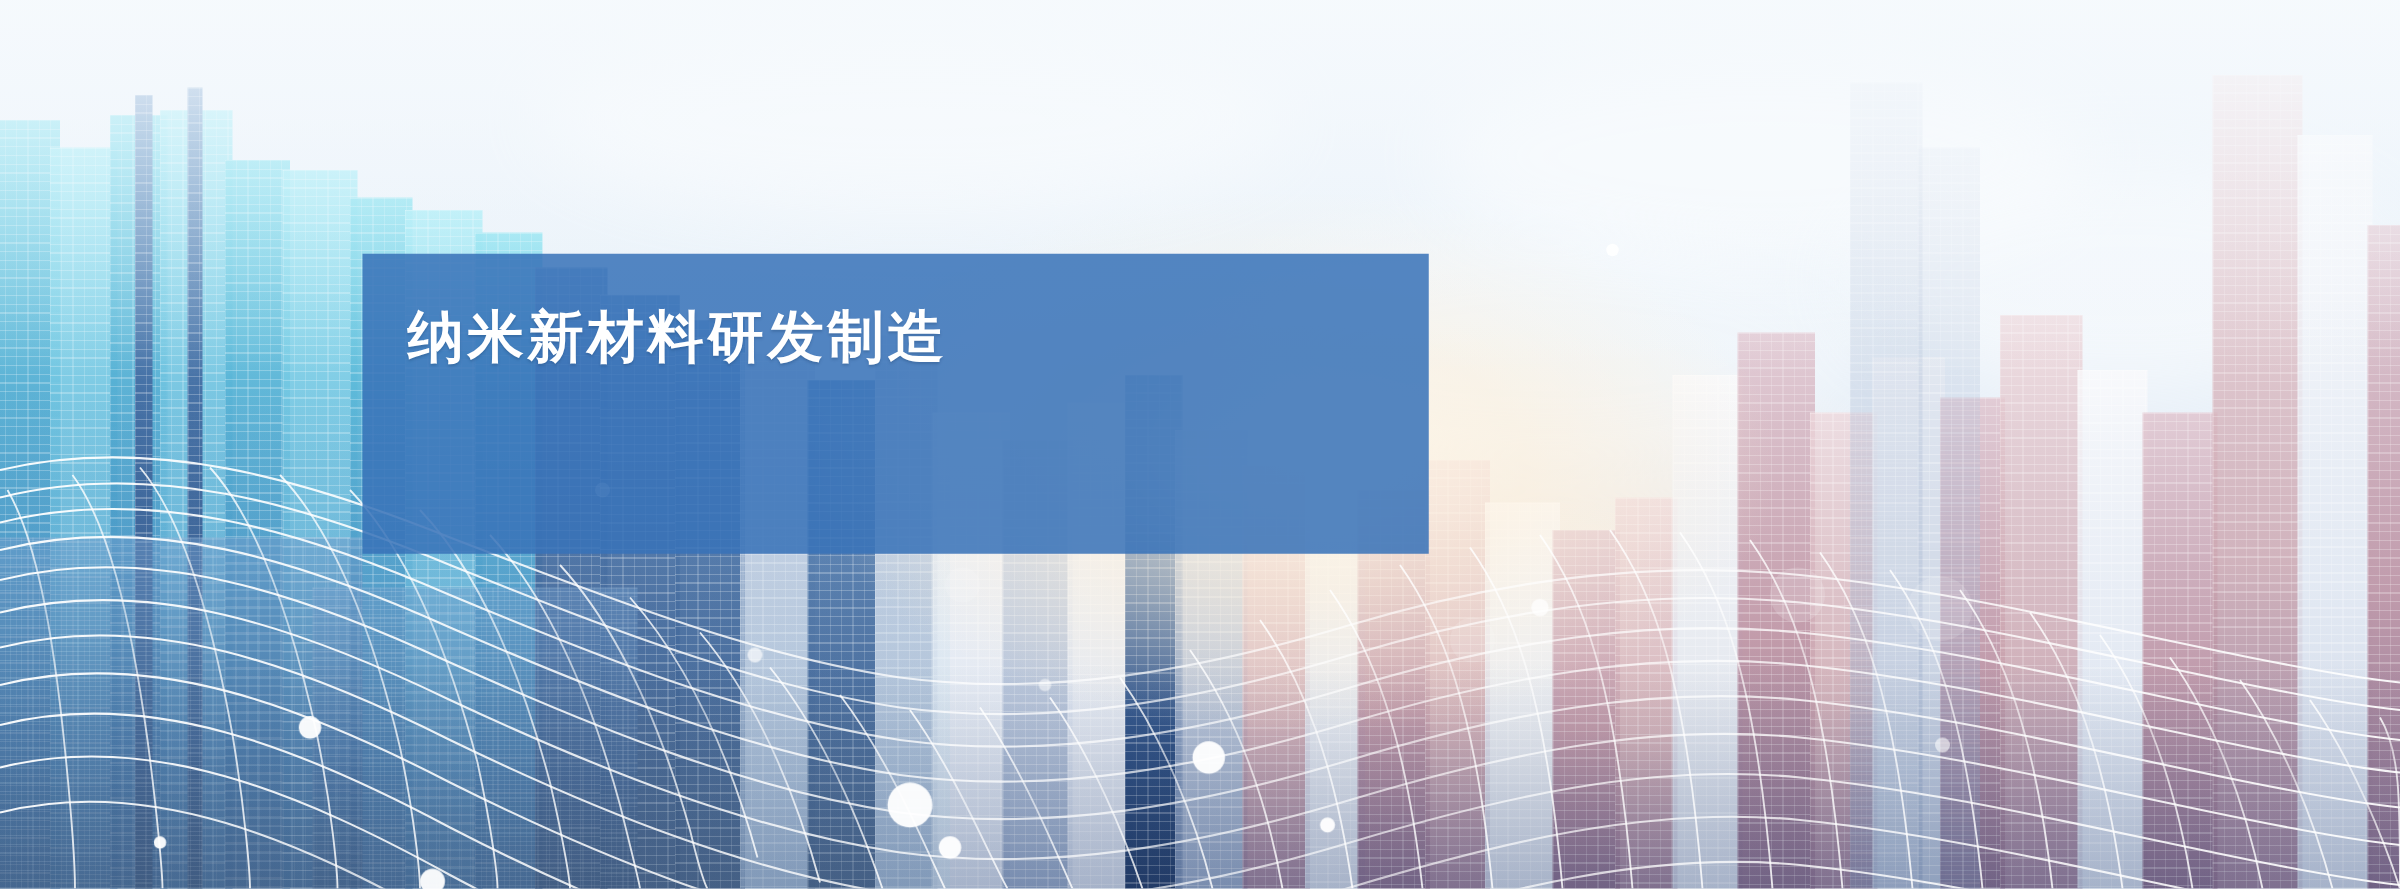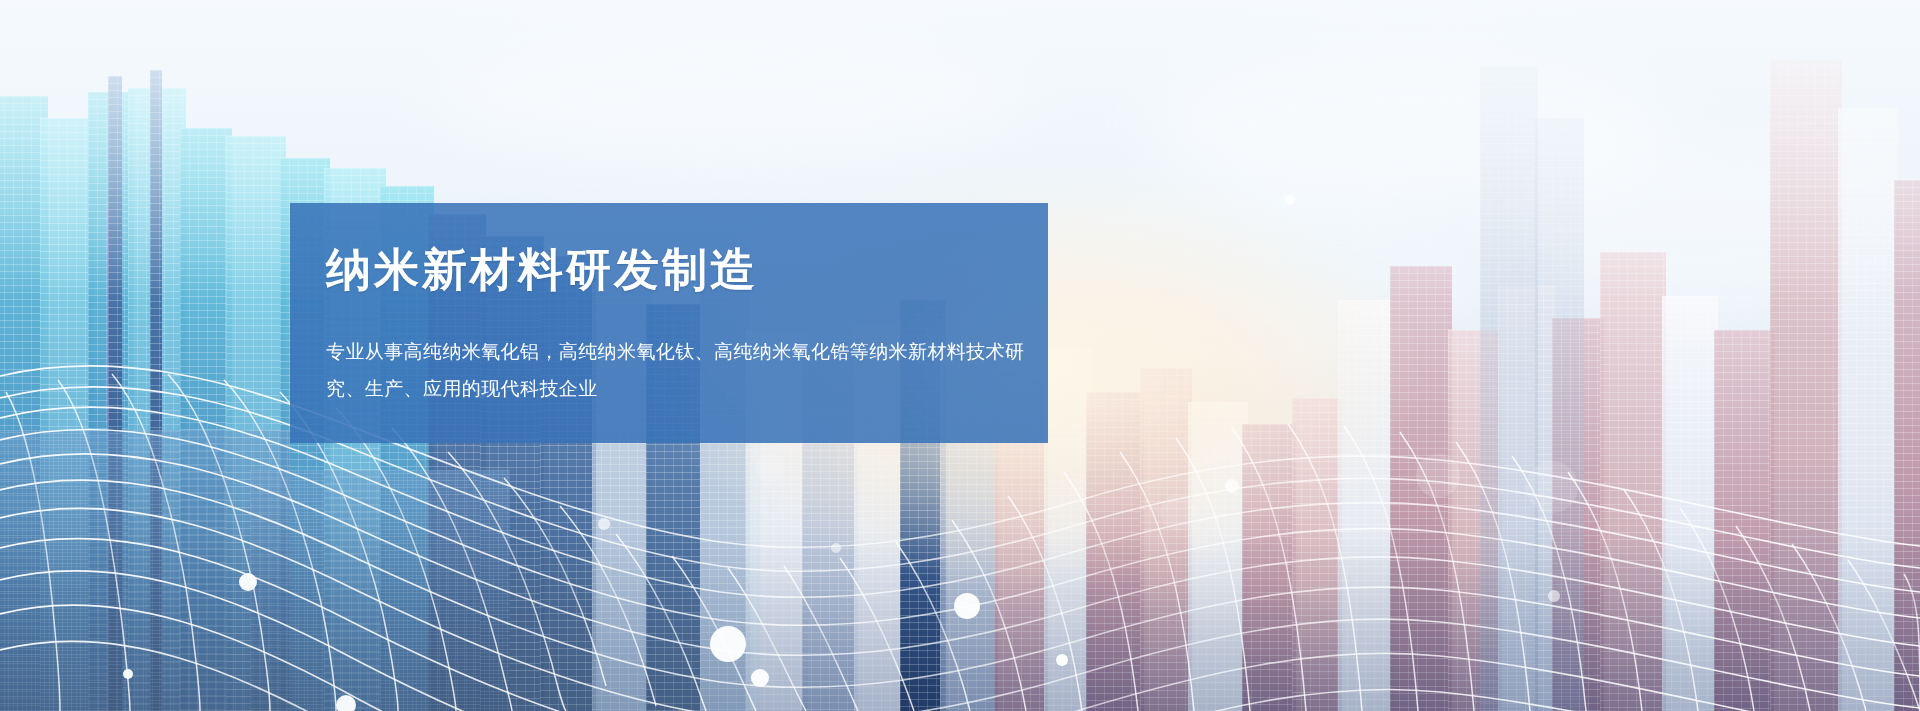--- a/index.html
+++ b/index.html
@@ -66,21 +66,21 @@
     pointer-events:none;
   }
 
   
   .mesh{position:absolute;left:0;top:0;width:1920px;height:711px;pointer-events:none;}
 
   
   .panel{
     position:absolute;
     left:290px;top:203px;
-    width:758px;height:240px;
+    width:853px;height:240px;
     background:rgba(56,114,184,.86);
     box-sizing:border-box;
     padding:42px 0 0 36px;
   }
   .title{
     margin:0;
     color:#ffffff;
     font-size:45px;
     font-weight:700;
     letter-spacing:3px;
@@ -251,16 +251,15 @@
       <circle cx="1438" cy="476" r="22" opacity=".16"></circle>
       <circle cx="1552" cy="487" r="26" opacity=".14"></circle>
       <circle cx="1178" cy="512" r="18" opacity=".13"></circle>
       <circle cx="770" cy="468" r="14" opacity=".14"></circle>
       <circle cx="482" cy="392" r="6" opacity=".35"></circle>
     </g>
   </svg>
 
   <div class="panel">
     <h1 class="title">纳米新材料研发制造</h1>
-    <p class="subtitle">专业从事高纯纳米氧化铝，高纯纳米氧化钛、高纯纳米氧化锆等纳米新材料技术研究、生产、应用的现代科技企业</p>
   </div>
 
 </div>
 
 </body></html>

